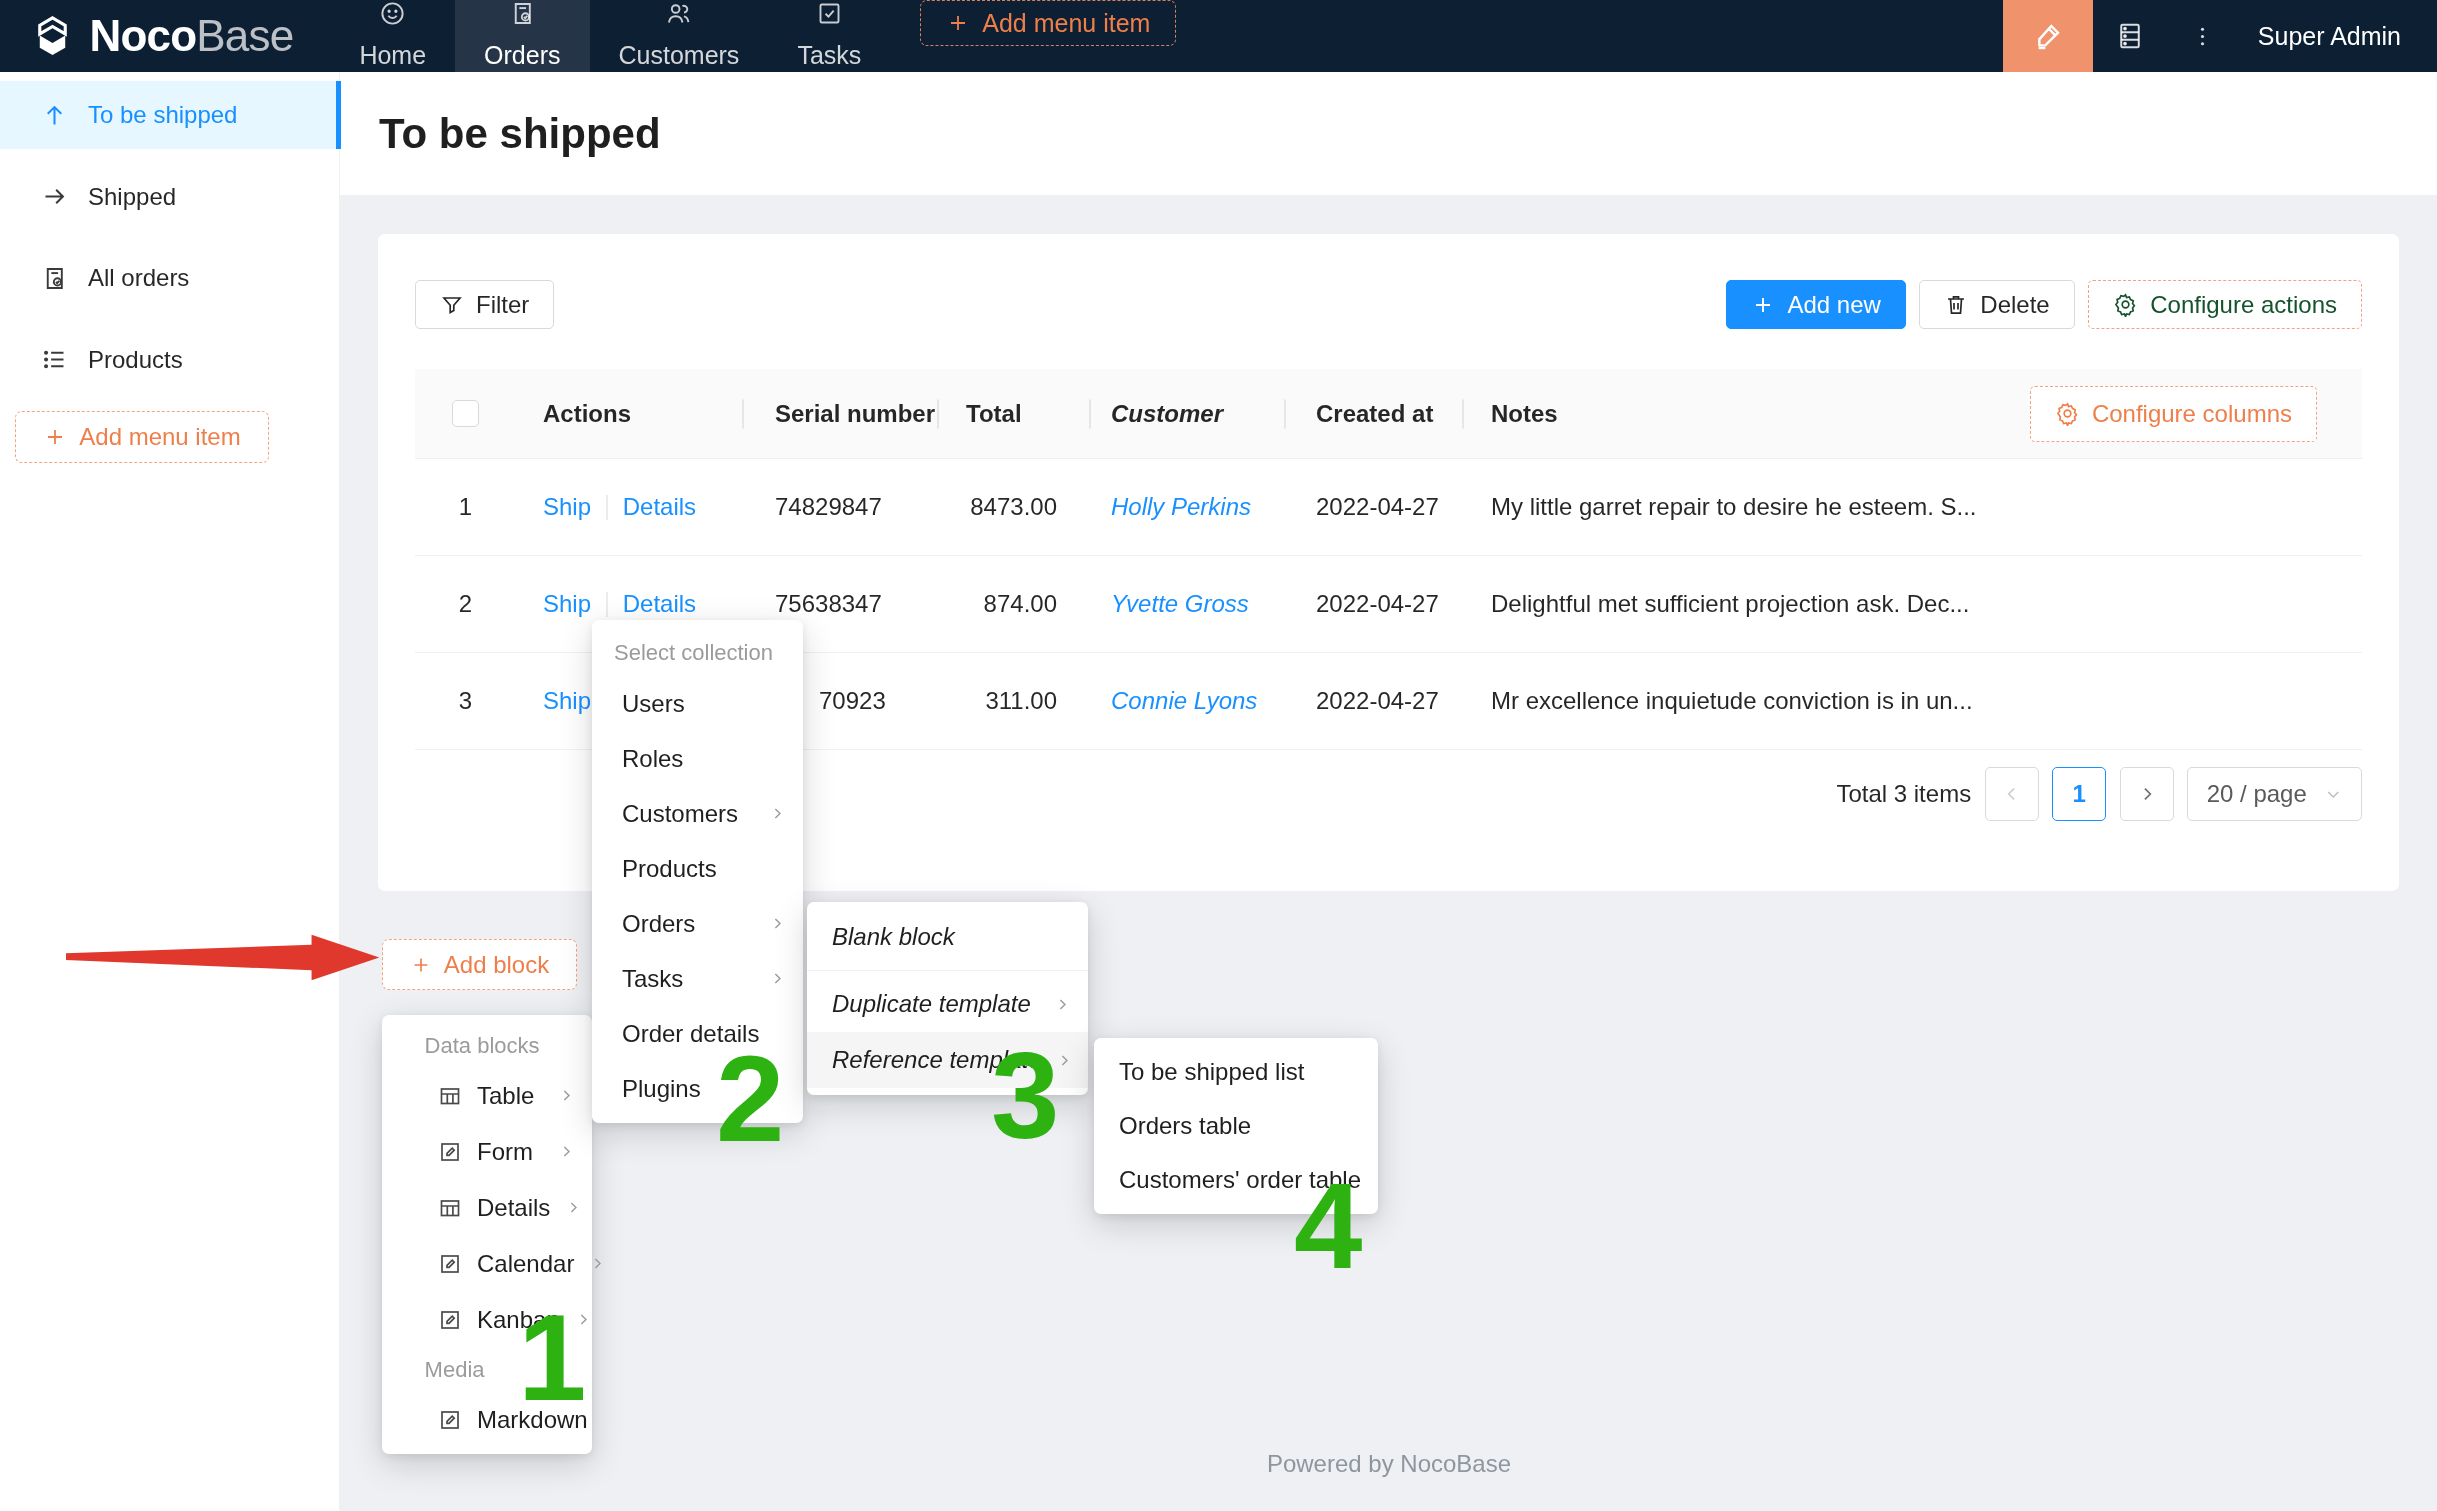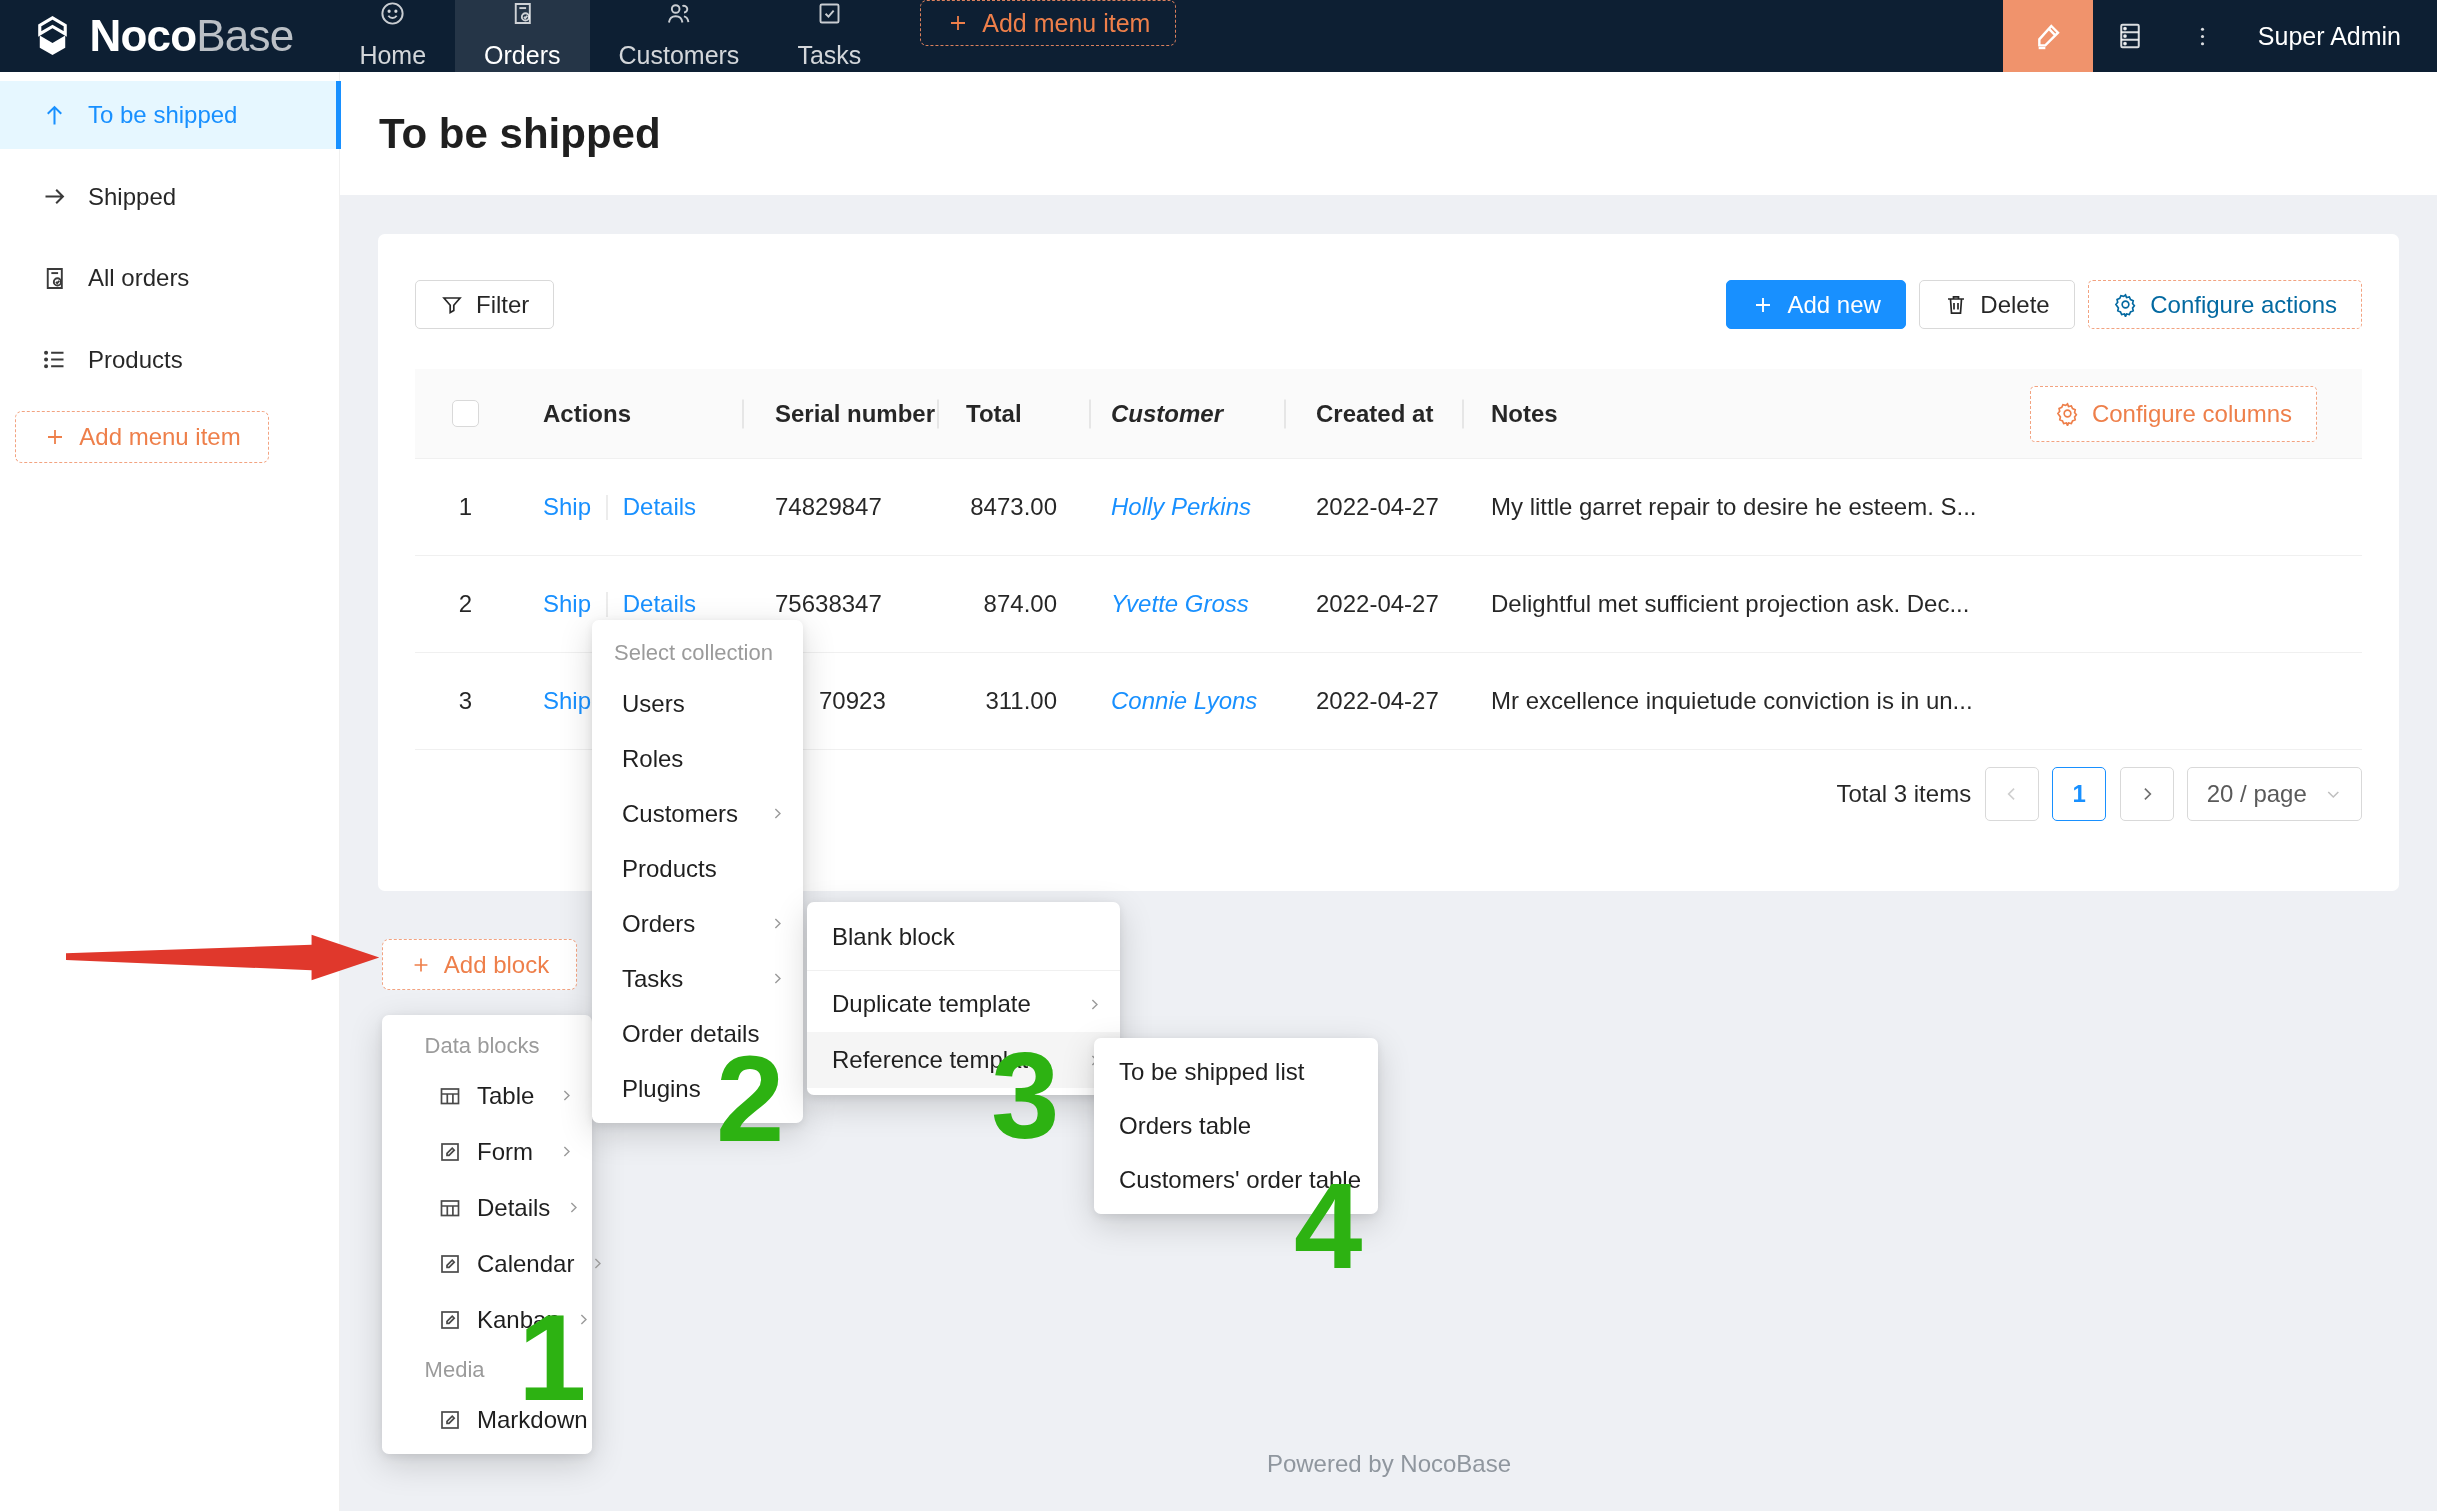--- a/index.html
+++ b/index.html
@@ -35,21 +35,21 @@
   .page-header { height:123px; background:#fff; display:flex; align-items:center; padding-left:39px; }
   .page-title { font-size:42px; font-weight:600; color:#1f1f1f; }
   .content-body { position:absolute; top:123px; left:0; right:0; bottom:0; background:#eef0f4; }
   .footer { position:absolute; left:0; right:0; top:1255px; text-align:center; color:#8f969e; font-size:24px; }
 
   
   .card { position:absolute; left:38px; top:39px; width:2021px; height:657px; background:#fff; border-radius:6.8px; }
   .toolbar { position:absolute; top:46px; left:37px; right:37px; height:49px; display:flex; align-items:center; }
   .btn { display:inline-flex; align-items:center; gap:12px; height:49px; padding:8px 24px; border:1.7px solid #d9d9d9; border-radius:5px; background:#fff; font-size:24px; color:rgba(0,0,0,.85); cursor:pointer; white-space:nowrap; }
   .btn-primary { background:#1890ff; border-color:#1890ff; color:#fff; }
-  .btn-dashed { border:1.7px dashed #f2a381; color:#0369a1; }
+  .btn-dashed { border:1.7px dashed #f2a381; color:#14532d; }
   .toolbar-right { margin-left:auto; display:flex; gap:13.5px; }
 
   
   .tbl { position:absolute; left:37px; right:37px; top:135px; font-size:24px; }
   .tr { display:flex; align-items:center; height:97px; border-bottom:1.7px solid #f0f0f0; background:#fff; }
   .thead { height:90px; background:#fafafa; font-weight:700; position:relative; }
   .c1 { width:101px; display:flex; justify-content:center; flex:none; }
   .c2 { width:228px; padding-left:27px; flex:none; display:flex; align-items:center; }
   .c3 { width:195px; padding-left:31px; flex:none; }
   .c4 { width:152px; padding-right:34px; text-align:right; flex:none; }
@@ -84,21 +84,21 @@
   .menu-item .lbl { flex:1; white-space:nowrap; }
   .menu-item .nico { color:#4a4a4a; }
   .menu-item .chev { color:#9b9b9b; }
   .menu-item.hovered { background:#f5f5f5; }
   .menu-divider { height:1.7px; background:#f0f0f0; margin:6.8px 0; }
   #menu-blocks { left:382px; top:1003px; width:210px; padding-top:8.5px;padding-left:24px; }
   #menu-blocks .menu-title { padding-left:18.6px; }
   #menu-collections { left:592px; top:608px; width:211px; padding-top:10px; }
   #menu-collections .menu-title { height:46px; padding-left:22px; }
   #menu-collections .menu-item { height:55px; padding-left:30px; }
-  #menu-templates { left:807px; top:890px; width:313px; }
+  #menu-templates { left:807px; top:890px; width:281px;font-style:italic; }
   #menu-templates .menu-item { padding-left:25px; }
   #menu-templates .menu-divider { margin:5px 0; }
   #menu-references { left:1094px; top:1026px; width:284px; }
   #menu-references .menu-item { height:54px; padding-left:25px; }
 
   
   .step { position:absolute; z-index:100; font-size:123px; font-weight:700; color:#2db212; line-height:1; }
   #step-1 { left:518px; top:1296px; }
   #step-2 { left:716px; top:1037px; }
   #step-3 { left:991px; top:1034px; }

